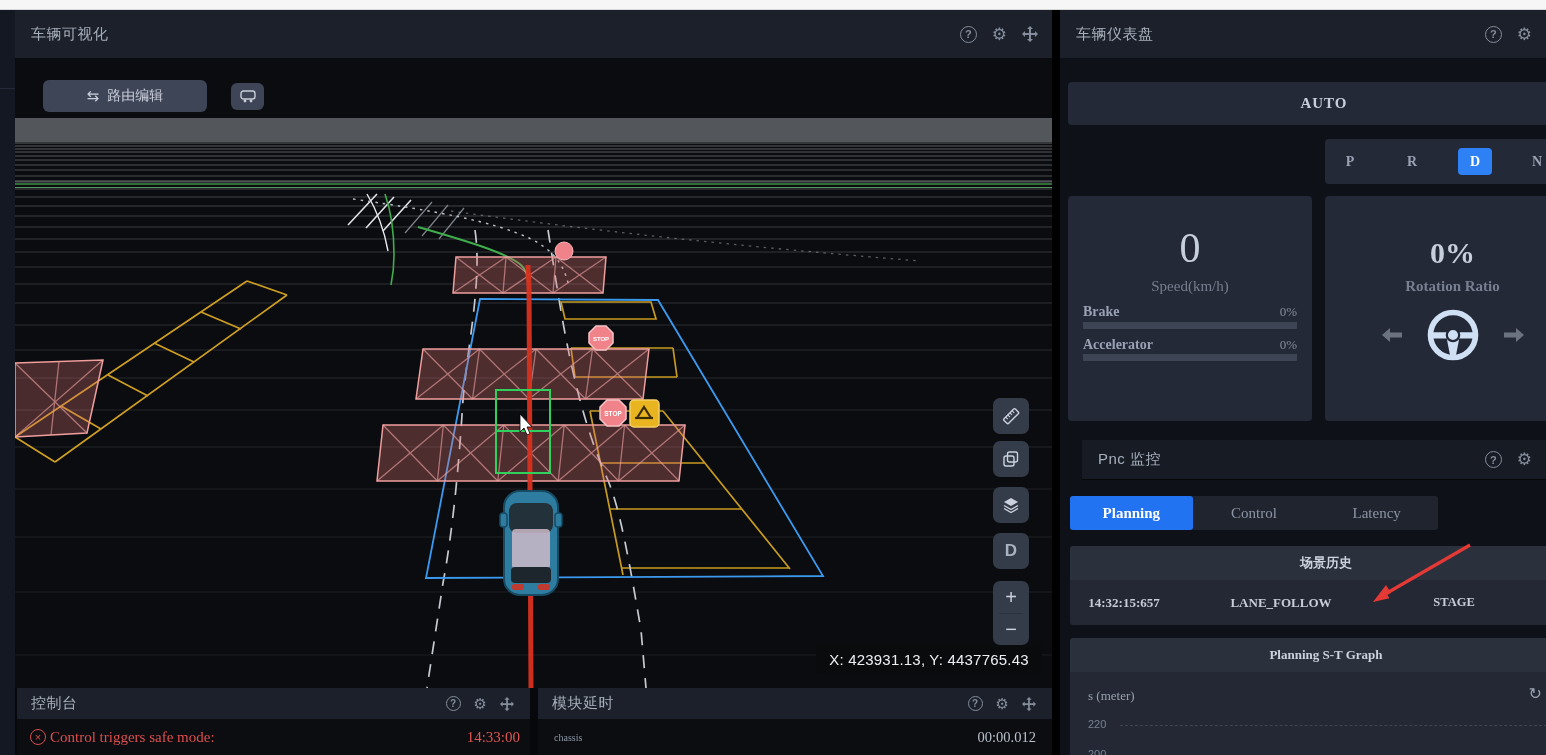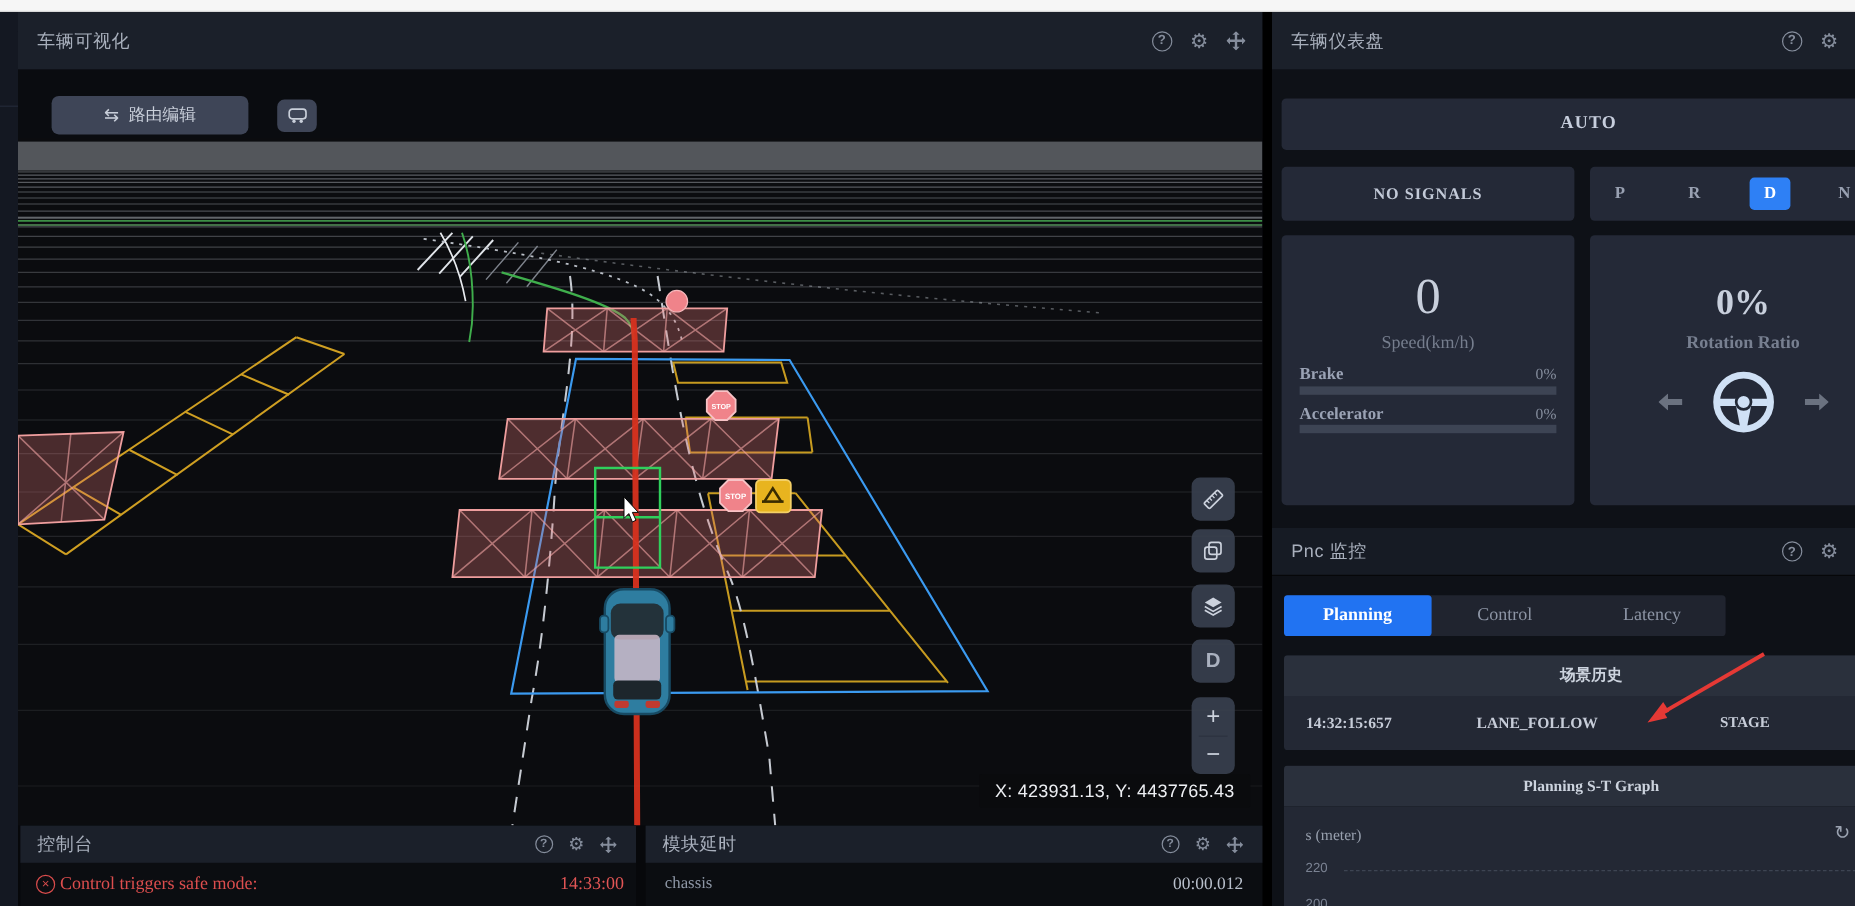--- a/index.html
+++ b/index.html
@@ -63,21 +63,21 @@
   .bp-icons .icon-help { width:15px; height:15px; font-size:10px; }
   .bp-icons .icon-gear { font-size:15px; }
 
   .console-entry { position:relative; height:36px; display:flex; align-items:center; padding-left:13px; }
   .err-icon { width:16px; height:16px; border:1.4px solid #d94c4c; border-radius:50%; color:#d94c4c; font-size:11px;
     display:flex; align-items:center; justify-content:center; }
   .console-text { margin-left:4px; color:#dd4e4e; font-size:15px; font-family:"Liberation Serif","DejaVu Serif",serif; }
   .console-time { position:absolute; right:10px; color:#e25555; font-size:15px; font-family:"Liberation Serif","DejaVu Serif",serif; }
 
   .lat-row { position:relative; height:36px; display:flex; align-items:center; padding:0 16px; justify-content:space-between; }
-  .lat-name { color:#8e97a6; font-size:14px; font-family:"Liberation Serif","DejaVu Serif",serif; }
+  .lat-name { color:#8e97a6; font-size:10px; font-family:"Liberation Serif","DejaVu Serif",serif; }
   .lat-value { color:#b9c0cc; font-size:14.5px; font-family:"Liberation Serif","DejaVu Serif",serif; }
 
   
   .dash-body { position:absolute; left:0; top:48px; width:486px; height:382px; background:#0e1117; }
   .card { background:#242937; border-radius:4px; position:absolute; }
   .auto-card { left:8px; top:24px; width:512px; height:43px; display:flex; align-items:center; justify-content:center;
     color:#c7cedd; font-weight:bold; font-size:15px; letter-spacing:1px; }
   .sig-card { left:8px; top:81px; width:244px; height:45px; display:flex; align-items:center; justify-content:center;
     color:#c3cad8; font-weight:bold; font-size:13.5px; letter-spacing:0.8px; }
   .gear-card { left:265px; top:81px; width:255px; height:45px; }
@@ -94,21 +94,21 @@
   .pedal-pct { color:#848c9c; font-size:13px; }
   .pedal-bar { position:absolute; left:15px; right:15px; height:7px; background:#3d4454; }
 
   .rot-card { left:265px; top:138px; width:255px; height:225px; }
   .rot-value { position:absolute; left:0; top:40px; width:100%; text-align:center; color:#c8cfdc; font-size:30px; font-weight:bold; }
   .rot-label { position:absolute; left:0; top:82px; width:100%; text-align:center; color:#777f90; font-size:15px; font-weight:bold; }
   .wheel-row { position:absolute; left:0; top:112px; width:100%; display:flex; align-items:center; justify-content:center; gap:24px; }
 
   
   .pnc { position:absolute; left:0; top:430px; width:486px; height:315px; background:#0e1117; }
-  .pnc-header { position:relative; height:40px; background:#161b24; display:flex; align-items:center; padding:0 16px; border-bottom:1px solid #060709; }
+  .pnc-header { position:relative; height:40px; background:#161b24; display:flex; align-items:center; padding:0 16px; border-bottom:1px solid #060709;margin-left:22px; }
   .tabs { position:absolute; left:10px; top:56px; width:368px; height:34px; background:#20242f; border-radius:3px; display:flex; }
   .tab { flex:1; display:flex; align-items:center; justify-content:center; color:#8d95a5; font-size:15px; cursor:pointer;
     font-family:"Liberation Serif","DejaVu Serif",serif; }
   .tab.active { background:#2173f2; border-radius:3px; color:#fff; font-weight:bold; }
 
   .hist-card { position:absolute; left:10px; top:106px; width:512px; border-radius:3px; overflow:hidden; }
   .card-hd { height:34px; background:#2a303c; display:flex; align-items:center; justify-content:center;
     color:#ccd3de; font-size:13px; font-weight:bold; }
   .hist-row { position:relative; height:45px; background:#232834; }
   .hist-cell { position:absolute; top:0; height:45px; display:flex; align-items:center; justify-content:center;
@@ -352,21 +352,20 @@
     <span class="p-title">车辆仪表盘</span>
     <span class="hdr-icons">
       <span class="icon-help">?</span>
       <span class="icon-gear">⚙</span>
     </span>
   </div>
 
   <div class="dash-body">
     <div class="card auto-card serif">AUTO</div>
 
-    <div class="card sig-card serif">NO SIGNALS</div>
 
     <div class="card gear-card">
       <span class="gear-letter serif" style="left:10px">P</span>
       <span class="gear-letter serif" style="left:72px">R</span>
       <span class="gear-active serif">D</span>
       <span class="gear-letter serif" style="left:197px">N</span>
     </div>
 
     <div class="card speed-card">
       <div class="speed-value serif">0</div>

